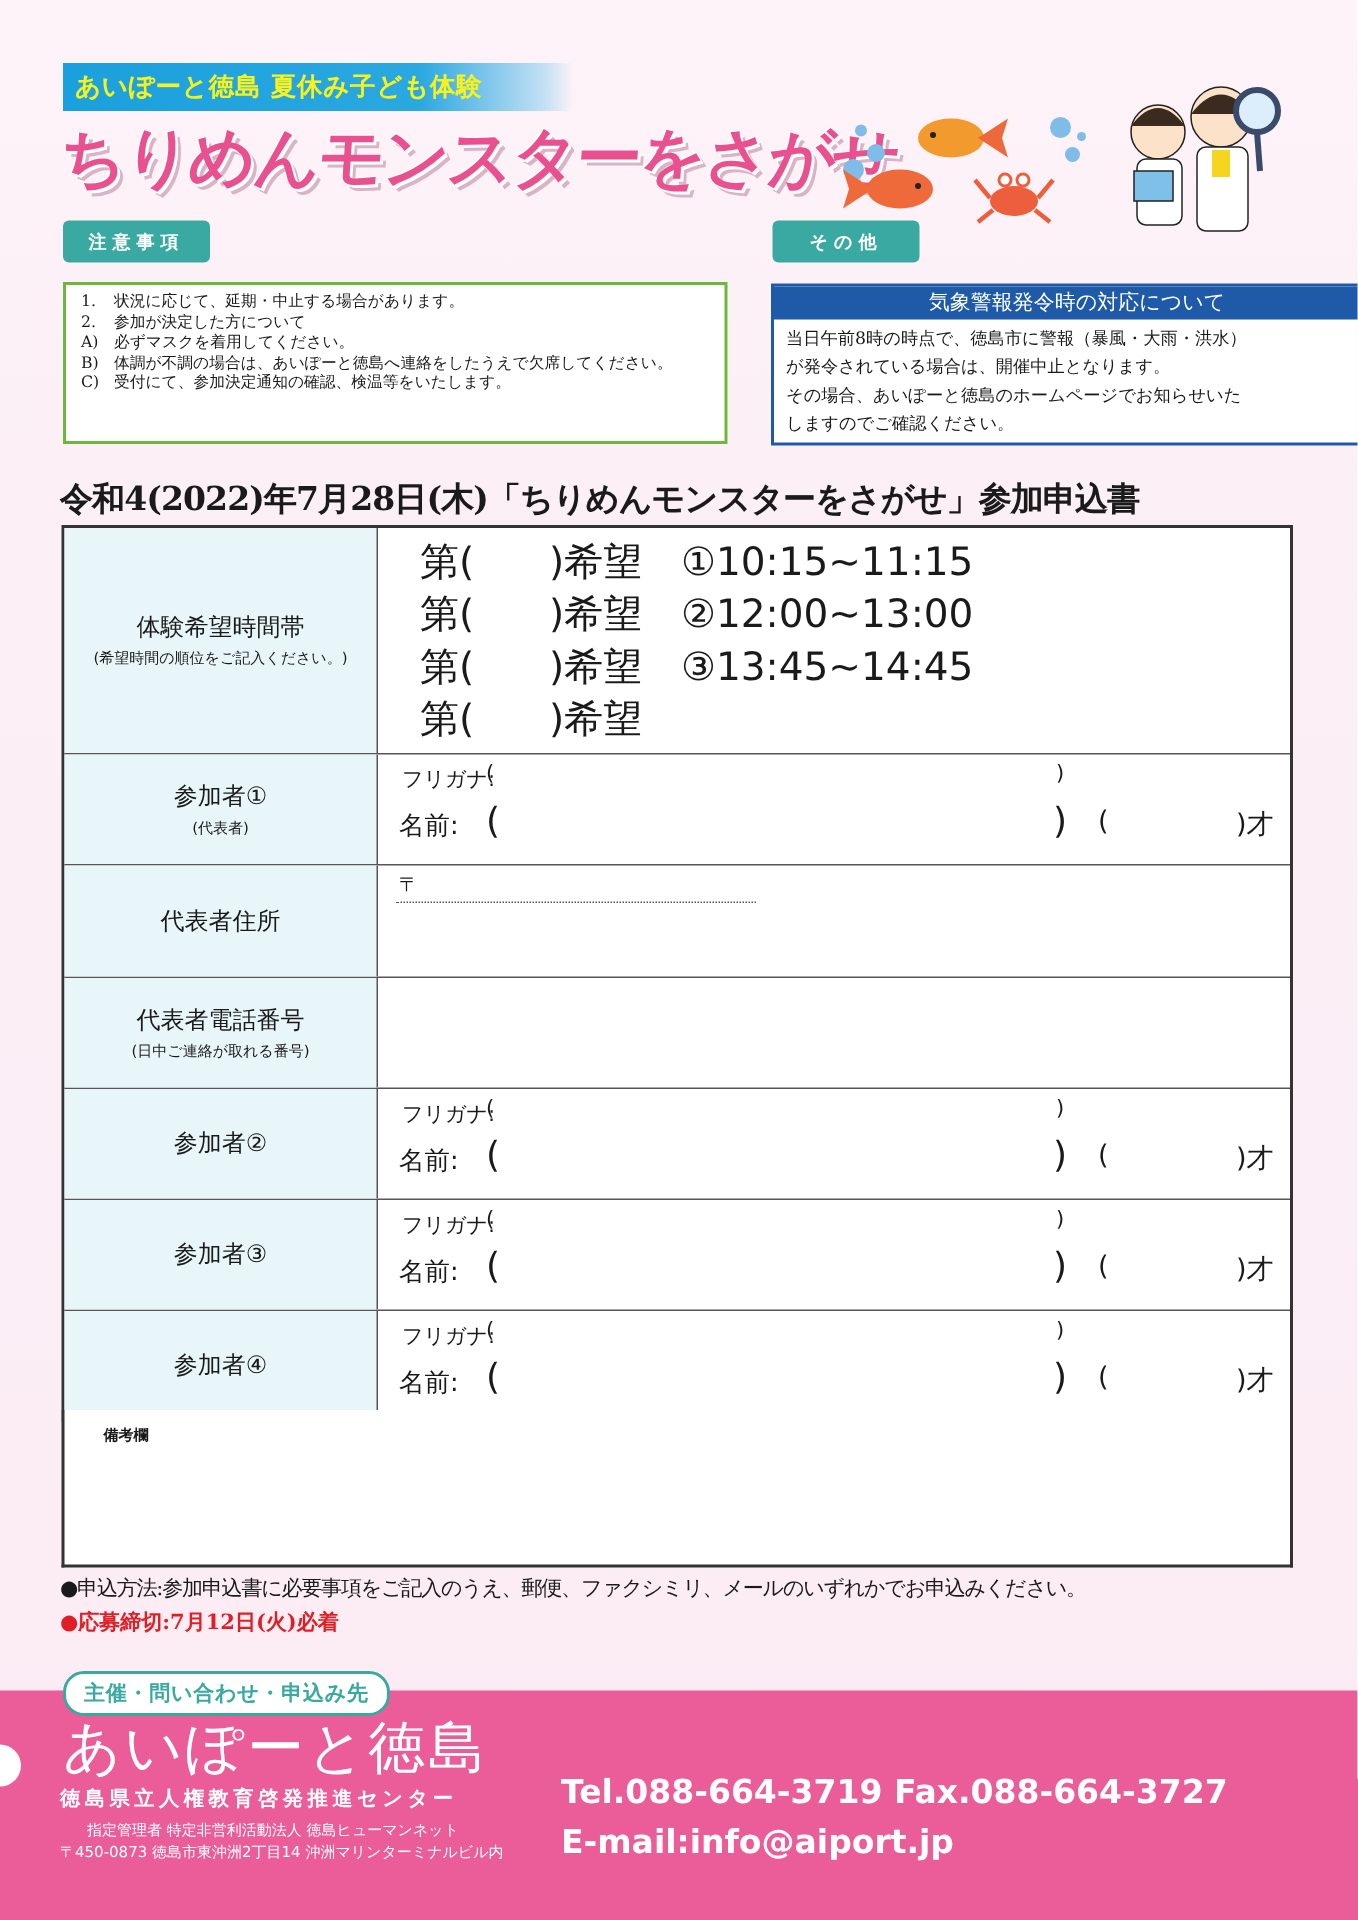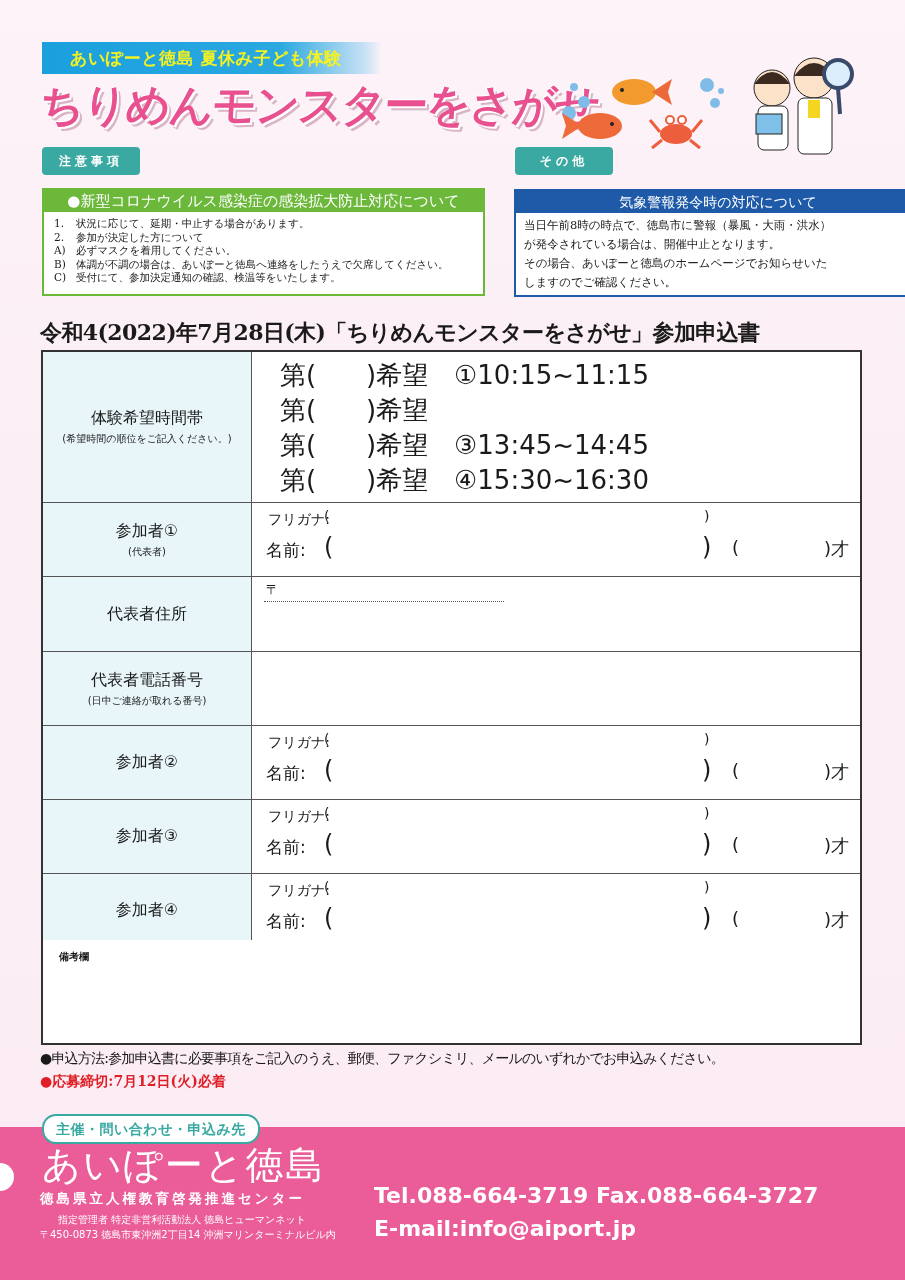--- a/index.html
+++ b/index.html
@@ -7,21 +7,21 @@
     width:905px; height:1280px; position:relative; overflow:hidden;
     background: linear-gradient(180deg, #fdf3f8 0%, #fbeef5 40%, #fcedf5 85%, #fbe4ef 100%);
     font-family: "DejaVu Sans", "Liberation Sans", sans-serif;
     color:#1a1a1a;
   }
   .abs { position:absolute; }
   
   .subtitle-bar {
     left:42px; top:42px; width:340px; height:32px;
     background: linear-gradient(90deg, #1aa0dd 0%, #2aa8e0 70%, rgba(120,200,240,0.4) 95%, rgba(255,255,255,0) 100%);
-    color:#f5f21f; font-weight:bold; font-size:17px; line-height:32px; padding-left:28px;
+    color:#f5f21f; font-weight:bold; font-size:17px; line-height:32px; padding-left:8px;
     box-sizing:border-box; letter-spacing:0.5px;
   }
   .main-title {
     left:40px; top:76px; font-size:44px; font-weight:bold; color:#e9508f;
     letter-spacing:-2px;
     text-shadow: 2px 2px 0 #fff, 4px 4px 0 #d9b4c6, -1px -1px 0 #fff;
     transform: skewX(-4deg);
   }
   .section-tab {
     background:#3aa9a2; color:#fff; font-size:12px; font-weight:bold;
@@ -78,21 +78,21 @@
   .furi-open { position:absolute; left:72px; top:5px; font-size:14px; }
   .furi-close { position:absolute; left:452px; top:5px; font-size:14px; }
   .name-lbl { position:absolute; left:14px; top:36px; font-size:17px; }
   .name-open { position:absolute; left:72px; top:30px; font-size:24px; }
   .name-close { position:absolute; left:450px; top:30px; font-size:24px; }
   .age-open { position:absolute; left:480px; top:34px; font-size:18px; }
   .age-close { position:absolute; left:572px; top:34px; font-size:18px; }
   .postal { position:absolute; left:14px; top:4px; font-size:13px; }
   .postal-line { position:absolute; left:12px; top:24px; width:240px; border-bottom:1px dotted #555; }
   .remarks { left:41px; top:940px; width:821px; height:105px; border:2px solid #333; border-top:none; background:#fff; box-sizing:border-box; }
-  .remarks .lbl { font-size:10px; padding:10px 0 0 16px; font-weight:bold; }
+  .remarks .lbl { font-size:10px; padding:10px 0 0 26px; font-weight:bold; }
   .apply-method {
     left:40px; top:1050px; font-family:"DejaVu Serif","Liberation Serif",serif;
     font-size:14px; white-space:nowrap; letter-spacing:-0.8px;
   }
   .deadline {
     left:40px; top:1073px; font-family:"DejaVu Serif","Liberation Serif",serif;
     font-size:14px; color:#e01e25; font-weight:bold;
   }
   .footer {
     left:0; top:1127px; width:905px; height:153px; background:#ea5d98;
@@ -151,21 +151,20 @@
       <path d="M54 28 Q74 2 94 28 Z" fill="#3a2a20"></path>
     <rect x="58" y="50" width="34" height="56" rx="6" fill="#fff" stroke="#222"></rect>
       <rect x="68" y="52" width="12" height="18" fill="#f4d51f"></rect>
     <circle cx="98" cy="26" r="14" fill="#dceefb" stroke="#3a4a6a" stroke-width="4"></circle>
       <line x1="98" y1="40" x2="100" y2="66" stroke="#3a4a6a" stroke-width="4"></line>
   </svg>
 </div>
 
 <div class="abs section-tab" style="left:42px; top:147px; width:98px;">注意事項</div>
 <div class="abs notice-box" style="left:42px; top:188px; width:443px; height:108px;">
-  <div class="notice-head">●新型コロナウイルス感染症の感染拡大防止対応について</div>
   <div class="notice-body">
     <div class="row">
         <span class="k">1.</span>
         <span>状況に応じて、延期・中止する場合があります。</span>
       </div>
     <div class="row">
         <span class="k">2.</span>
         <span>参加が決定した方について</span>
       </div>
     <div class="row">
@@ -207,32 +206,32 @@
       <div class="slot">
           <span class="dai">第(</span>
           <span class="gap"></span>
           <span class="kibo">)希望</span>
           <span>①10:15~11:15</span>
         </div>
       <div class="slot">
           <span class="dai">第(</span>
           <span class="gap"></span>
           <span class="kibo">)希望</span>
+          <span>②12:00~13:00</span>
         </div>
       <div class="slot">
           <span class="dai">第(</span>
           <span class="gap"></span>
           <span class="kibo">)希望</span>
           <span>③13:45~14:45</span>
         </div>
       <div class="slot">
           <span class="dai">第(</span>
           <span class="gap"></span>
           <span class="kibo">)希望</span>
-          <span>④15:30~16:30</span>
         </div>
     </div>
   </div>
 
   <div class="frow" style="height:73px;">
     <div class="flabel">
       <span>参加者①</span>
       <span class="sub">(代表者)</span>
     </div>
     <div class="fval">

